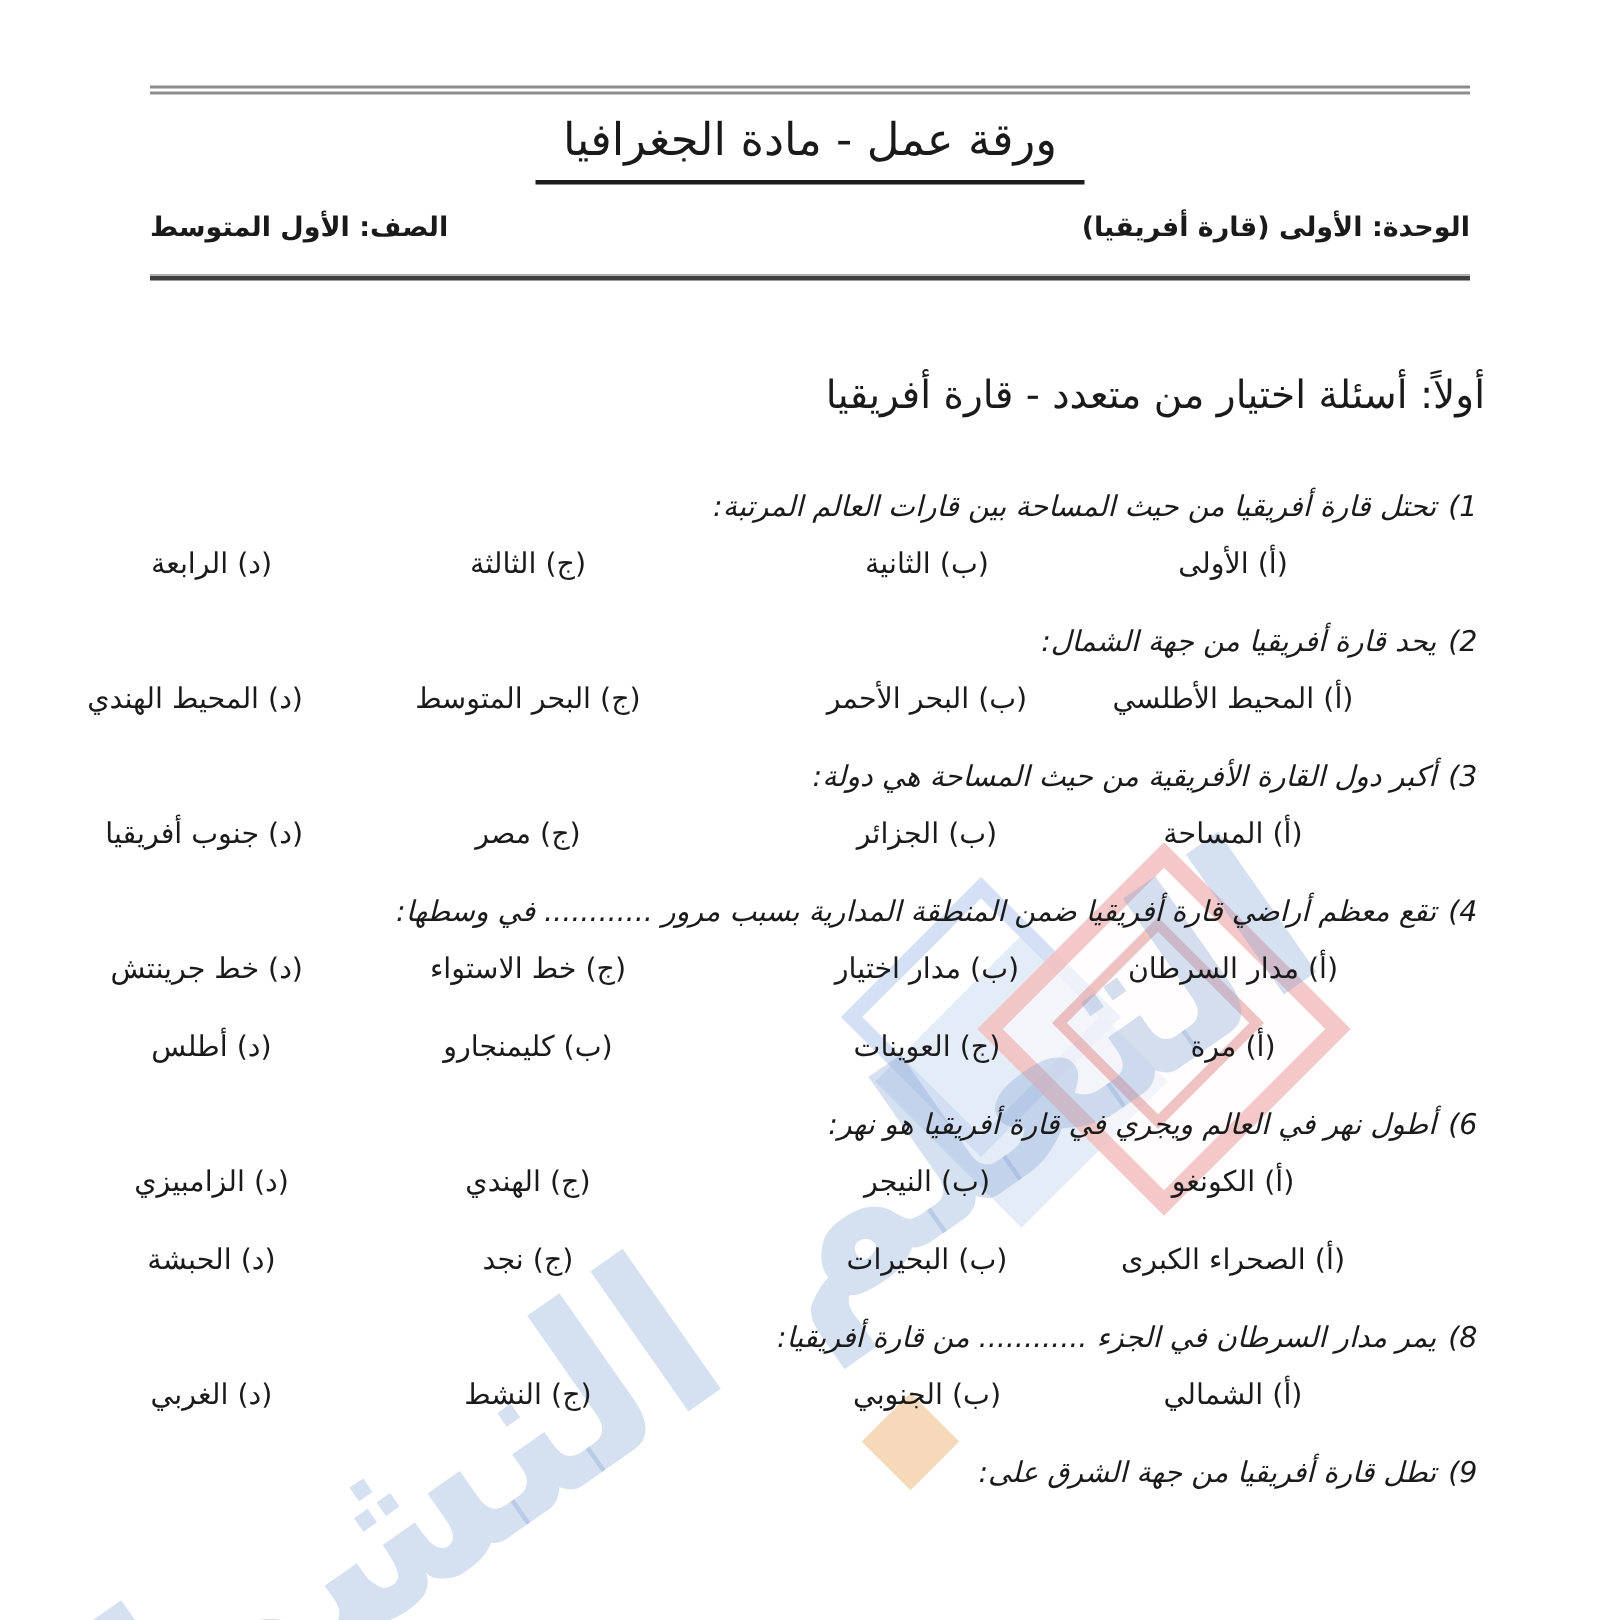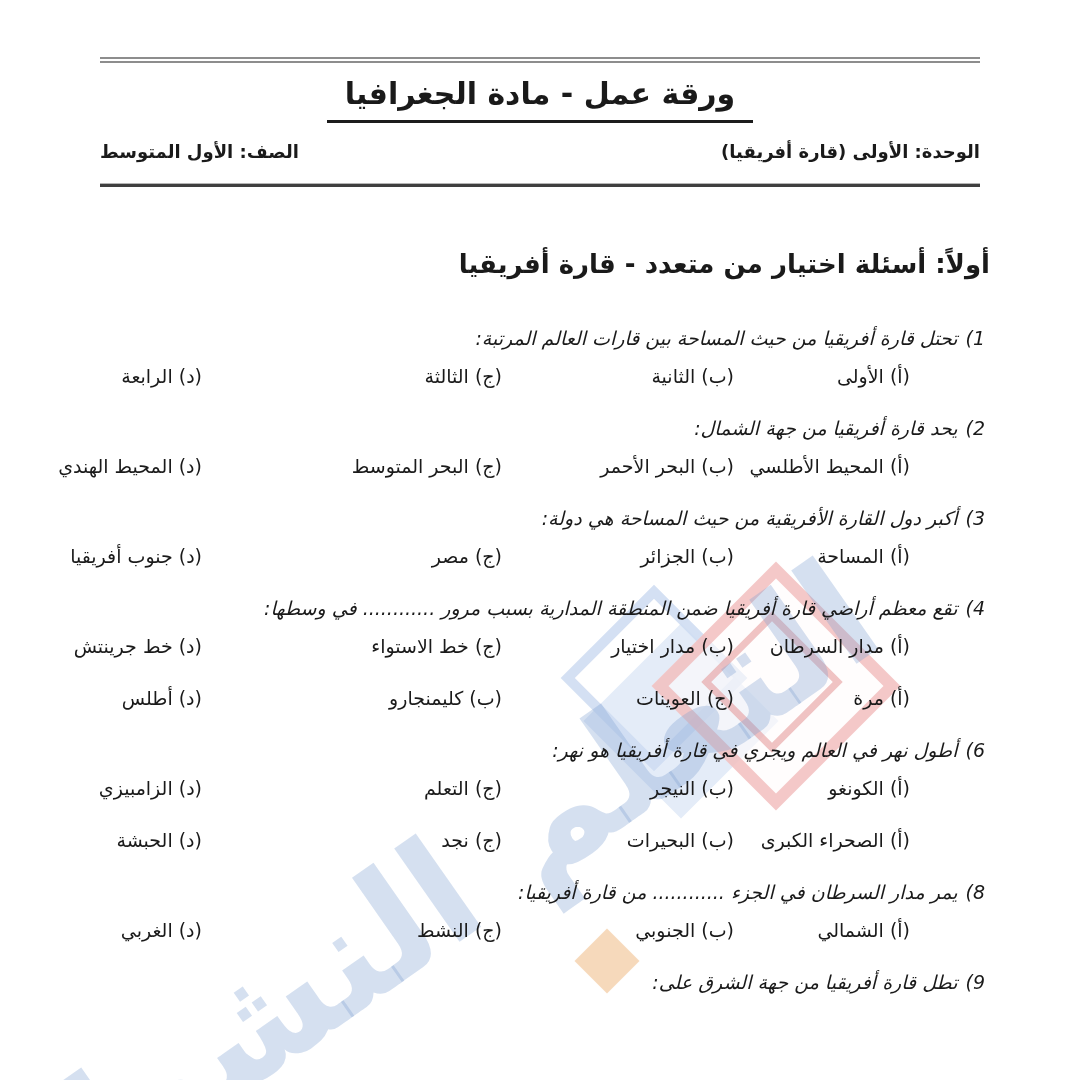--- a/index.html
+++ b/index.html
@@ -19,54 +19,54 @@
     border-top:2px solid #8d8d8d;border-bottom:2px solid #8d8d8d;
   }
   .rule-mid{
     position:absolute;left:100px;right:100px;top:183px;
     height:3px;background:#3f3f3f;border-top:1px solid #b5b5b5;
   }
   
   .title-wrap{position:absolute;top:76px;left:0;right:0;text-align:center;z-index:2;}
   .doc-title{
     display:inline-block;
-    font-size:30px;font-weight:bold;
+    font-size:30px;font-weight:normal;
     padding:0 18px 9px 18px;
     border-bottom:3px solid #1c1c1c;
   }
   
   .meta-row{
     position:absolute;top:141px;left:100px;right:100px;
     display:flex;justify-content:space-between;
     font-size:18px;font-weight:bold;z-index:2;
   }
   
   .section-heading{
     position:absolute;top:249px;right:90px;
-    font-size:26px;font-weight:bold;z-index:2;
+    font-size:26px;font-weight:normal;z-index:2;
   }
   
   .questions{
     position:absolute;top:325px;right:95px;left:80px;z-index:2;
   }
   .question{margin-bottom:25px;}
   .q-line{
     font-size:19px;line-height:27px;margin-bottom:11px;font-style:italic;
   }
   .q-num{
     direction:ltr;unicode-bidi:isolate;
     margin-left:8px;
   }
   .options{
     display:grid;
     grid-template-columns:176px 232px 300px auto;
     padding-right:75px;
     font-size:19px;line-height:27px;
   }
-  .option{white-space:nowrap;}
+  .option{white-space:nowrap;text-align:center;}
   
   .watermark{position:absolute;inset:0;z-index:1;pointer-events:none;}
   .wm-diamond{position:absolute;transform:rotate(45deg);}
   .wm-blue-outline{
     left:588px;top:612px;width:112px;height:112px;
     border:10px solid rgba(176,198,233,0.55);
   }
   .wm-blue-fill{
     left:612px;top:652px;width:138px;height:138px;
     background:rgba(205,220,243,0.55);
@@ -180,21 +180,21 @@
       </div>
     </div>
 
     <div class="question">
       <div class="q-line">
         <span class="q-num">(6</span><span>أطول نهر في العالم ويجري في قارة أفريقيا هو نهر:</span>
       </div>
       <div class="options">
         <span class="option">(أ) الكونغو</span>
         <span class="option">(ب) النيجر</span>
-        <span class="option">(ج) التعلم</span>
+        <span class="option">(ج) الهندي</span>
         <span class="option">(د) الزامبيزي</span>
       </div>
     </div>
 
     <div class="question">
       <div class="options">
         <span class="option">(أ) الصحراء الكبرى</span>
         <span class="option">(ب) البحيرات</span>
         <span class="option">(ج) نجد</span>
         <span class="option">(د) الحبشة</span>

